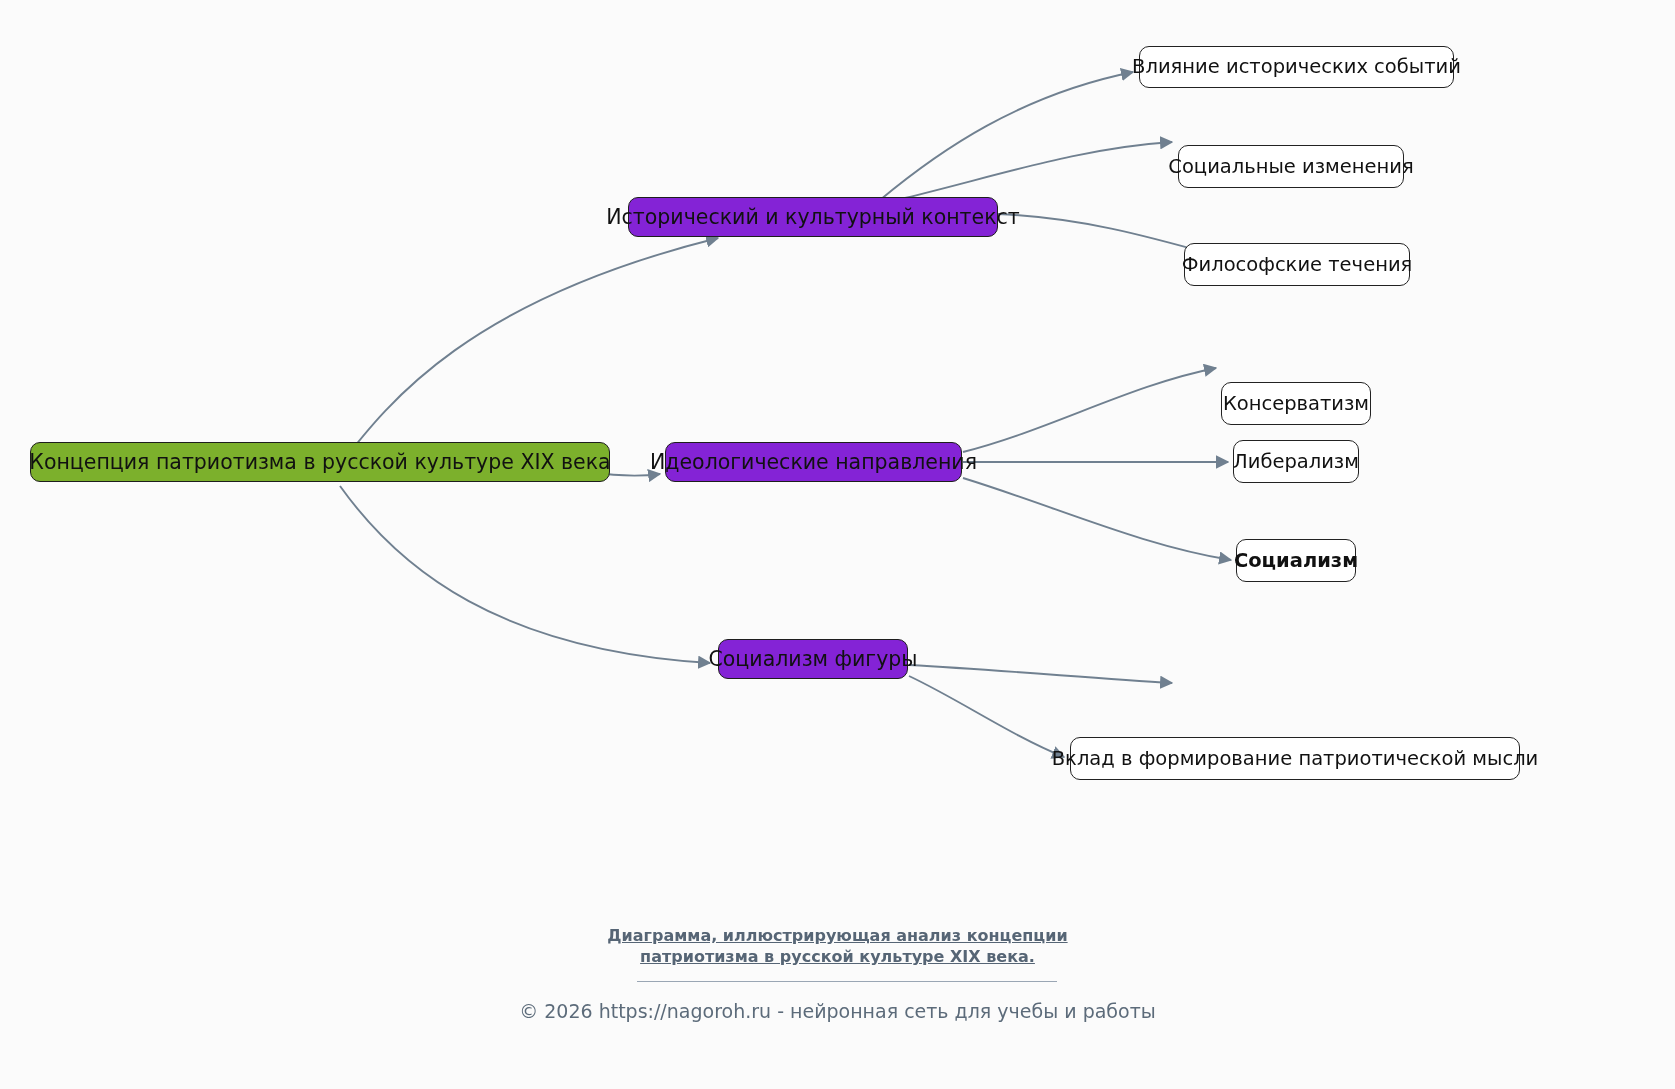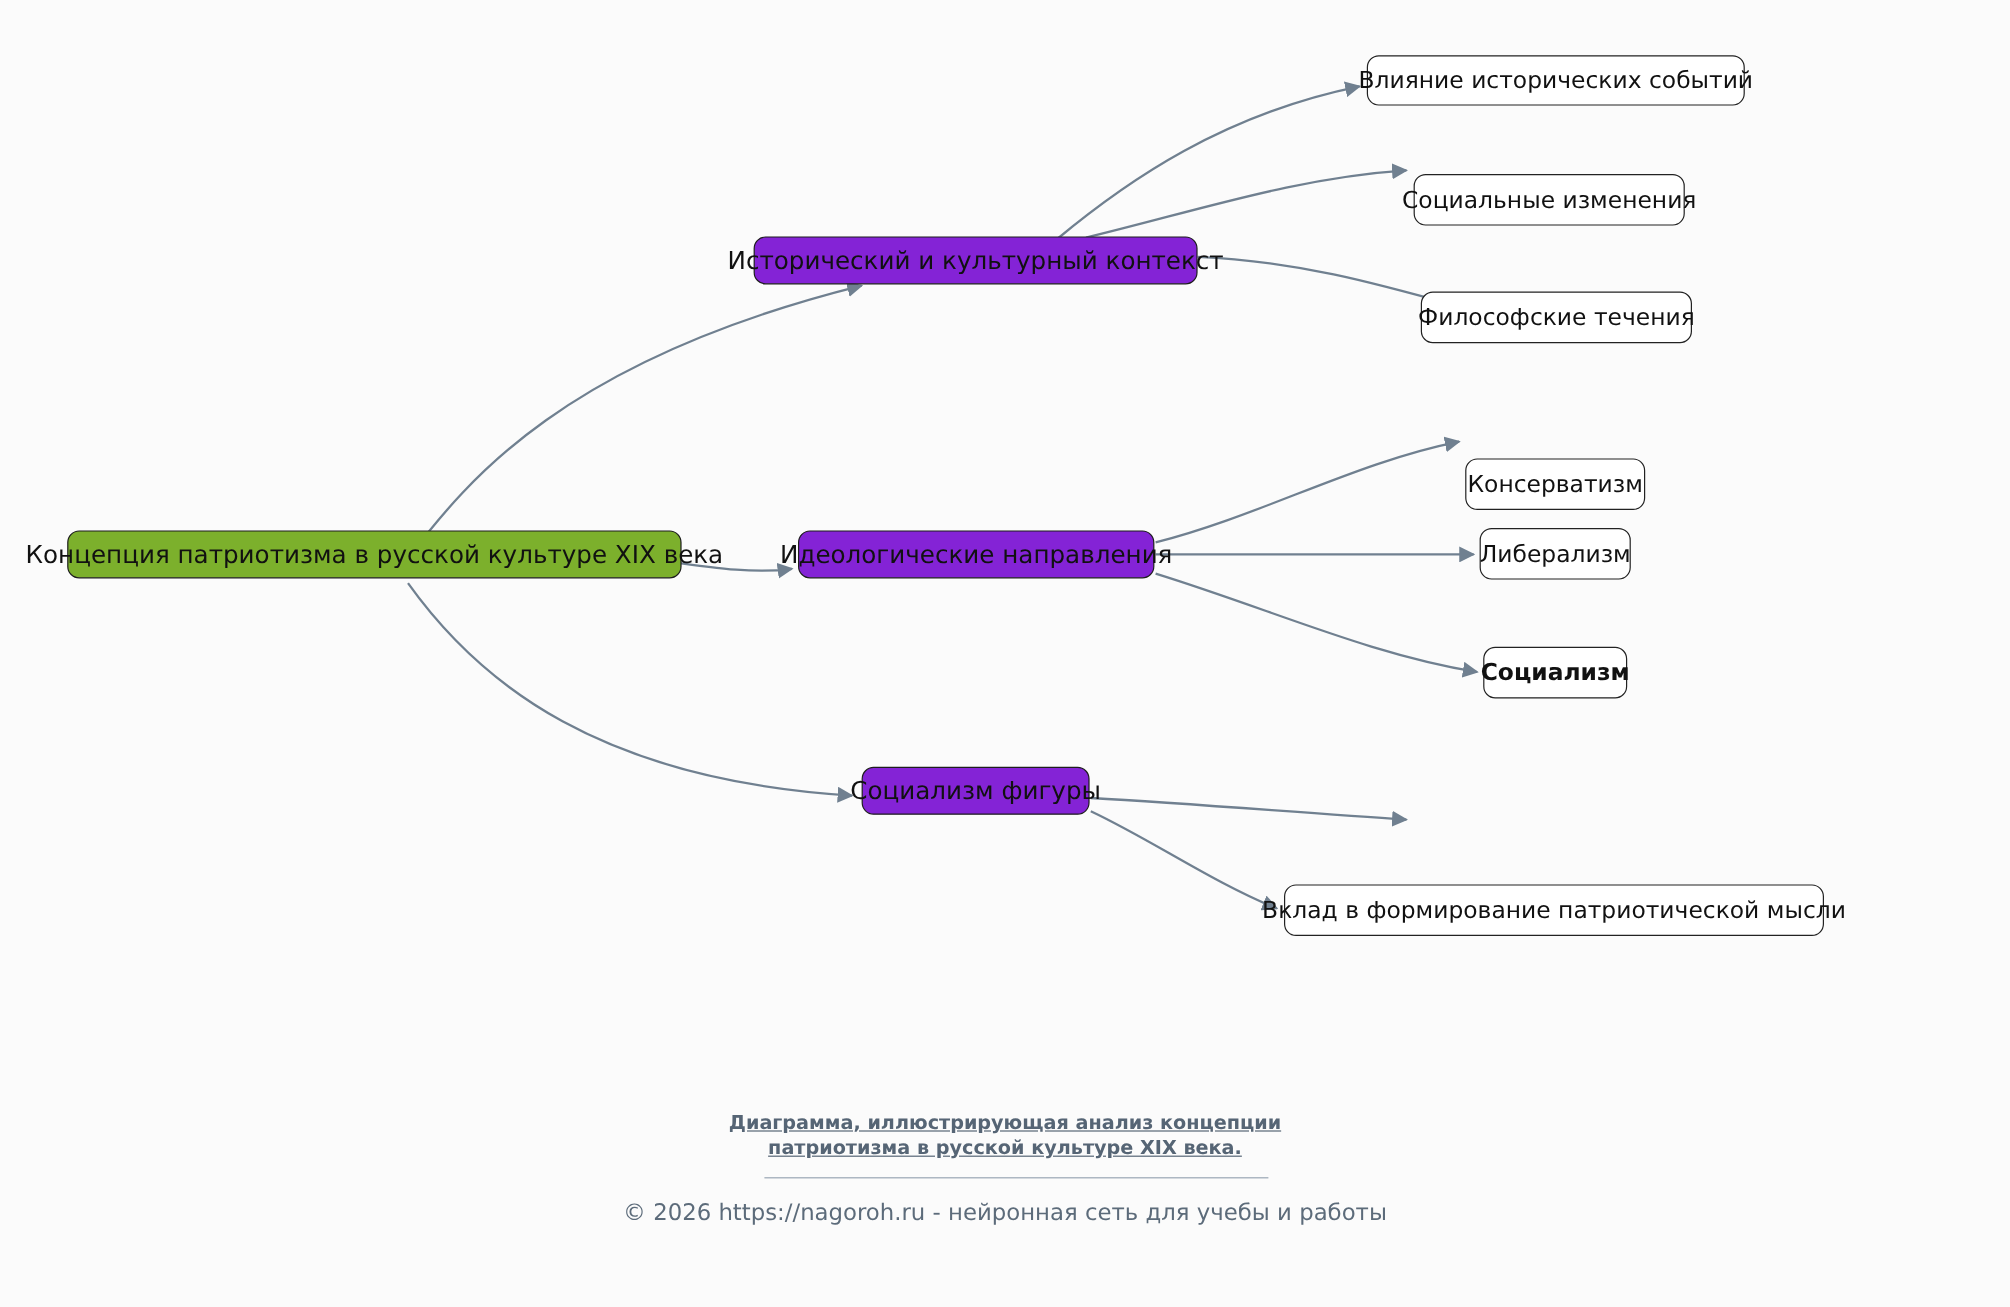--- a/index.html
+++ b/index.html
@@ -109,21 +109,21 @@
 
       <path d="M 963,452 C 1050,430 1130,385 1216,368"></path>
       <path d="M 963,462 C 1060,462 1140,462 1228,462"></path>
       <path d="M 963,478 C 1060,508 1140,545 1231,560"></path>
 
       <path d="M 909,665 C 1000,670 1090,678 1172,683"></path>
       <path d="M 909,676 C 960,700 1010,735 1064,757"></path>
     </g>
   </svg>
 
-  <div class="node node-root" style="left:56px;top:442px;width:512px;height:40px;text-align:right;">Концепция патриотизма в русской культуре XIX века</div>
+  <div class="node node-root" style="left:30px;top:442px;width:580px;height:40px;text-align:right;">Концепция патриотизма в русской культуре XIX века</div>
 
   <div class="node node-branch" style="left:628px;top:197px;width:370px;height:40px;">Исторический и культурный контекст</div>
 
   <div class="node node-leaf" style="left:1139px;top:46px;width:315px;height:42px;">Влияние исторических событий</div>
 
   <div class="node node-leaf" style="left:1178px;top:145px;width:226px;height:43px;">Социальные изменения</div>
 
   <div class="node node-branch" style="left:665px;top:442px;width:297px;height:40px;">Идеологические направления</div>
 
   <div class="node node-leaf" style="left:1184px;top:243px;width:226px;height:43px;">Философские течения</div>

